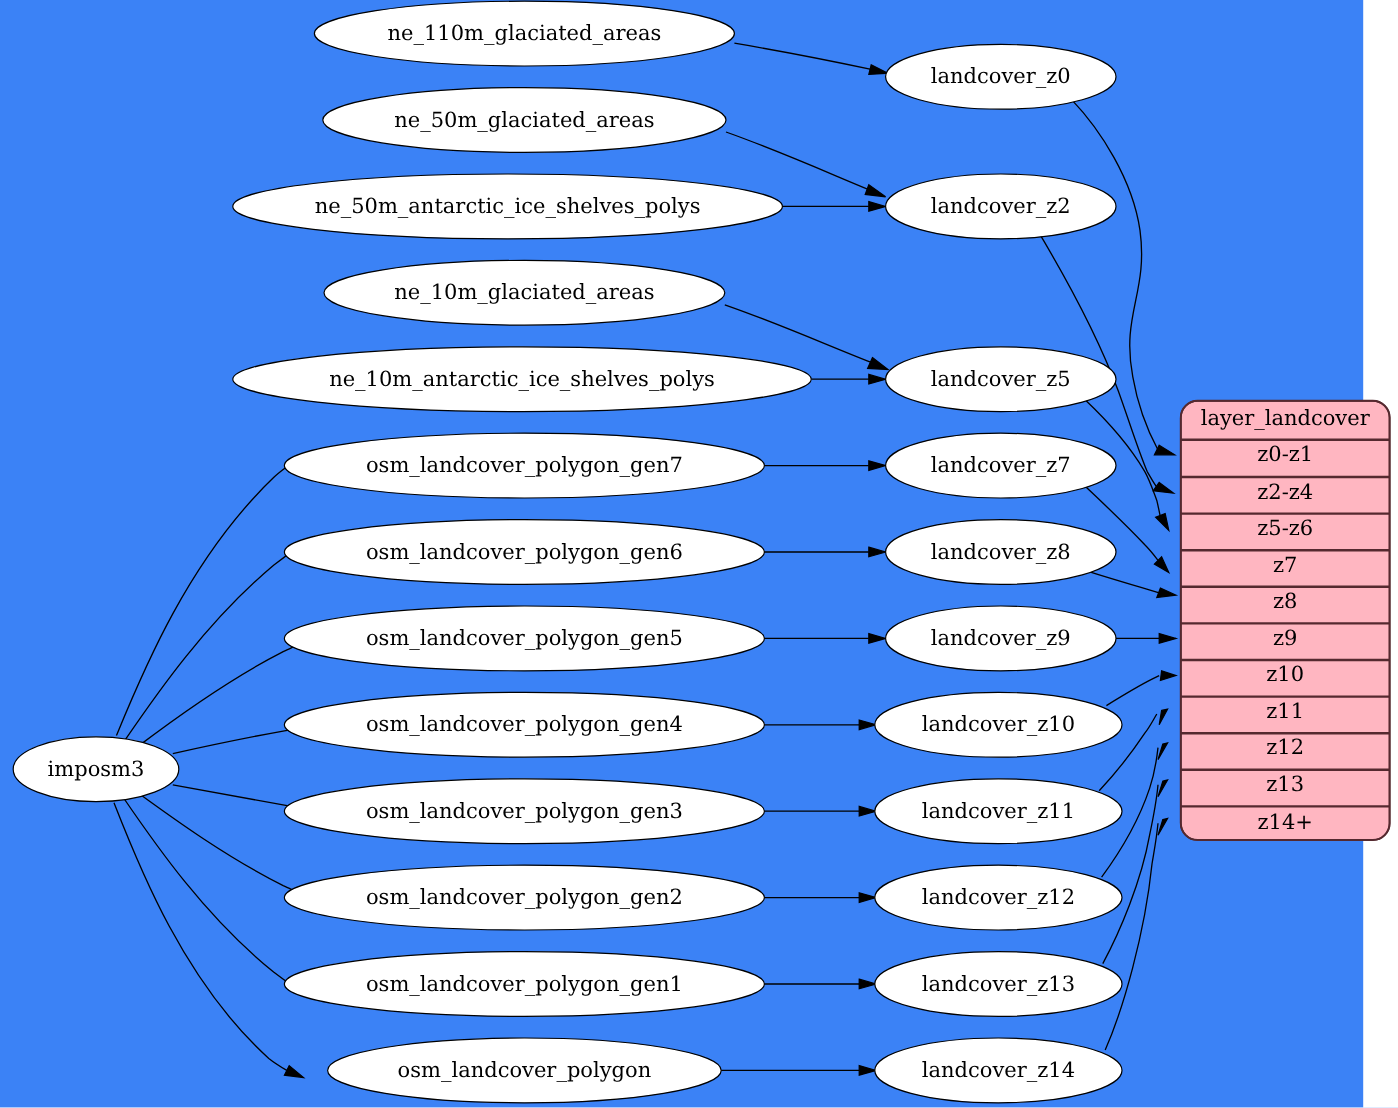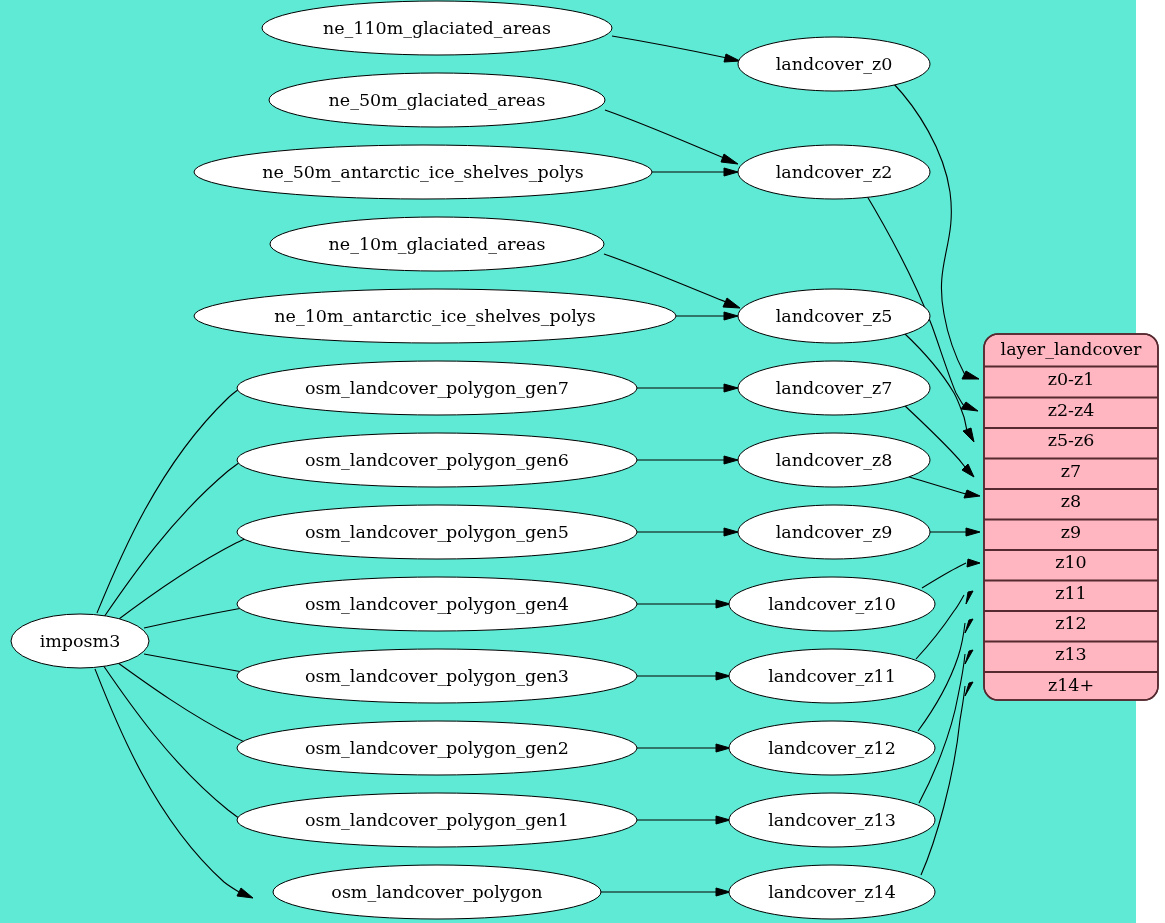--- a/index.html
+++ b/index.html
@@ -4,21 +4,21 @@
 <style>
   html, body {
     margin: 0;
     padding: 0;
     background: #ffffff;
   }
   #canvas {
     position: relative;
     width: 1136px;
     height: 923px;
-    background: #5eead4;
+    background: #3b82f6;
     font-family: "DejaVu Serif", "Liberation Serif", serif;
   }
   svg.graph {
     position: absolute;
     top: 0;
     left: 0;
     width: 1165px;
     height: 923px;
     overflow: visible;
   }

